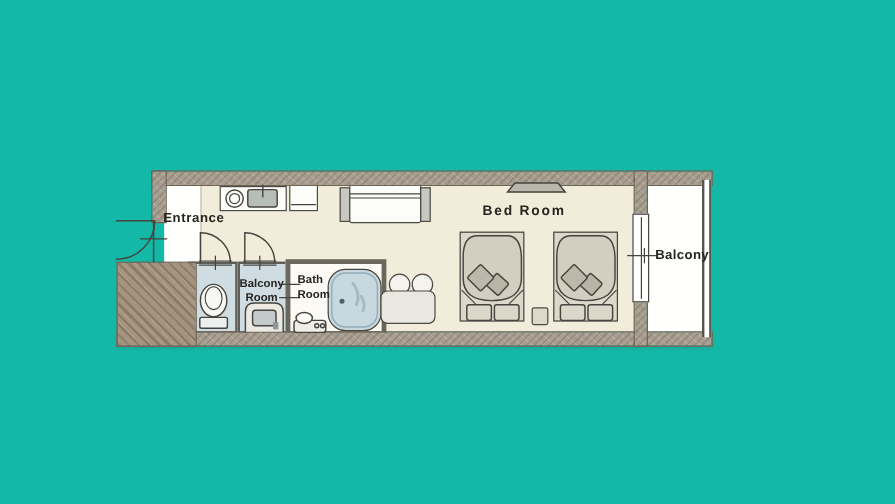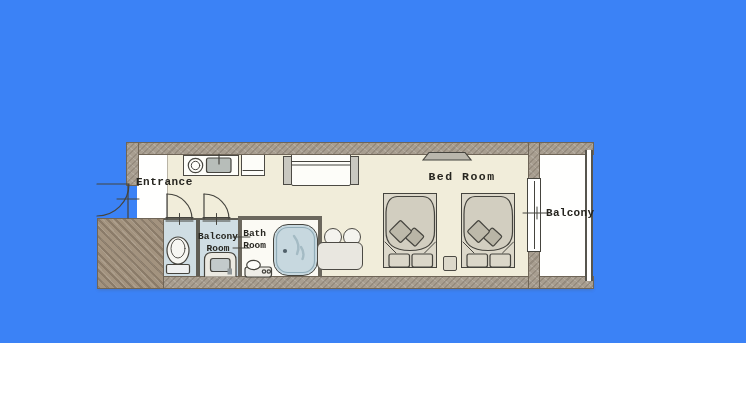--- a/index.html
+++ b/index.html
@@ -1,17 +1,17 @@
 <!DOCTYPE html>
 <html><head>
 <meta charset="utf-8">
 <style>
   html,body{margin:0;padding:0;background:#fff;}
-  #stage{position:relative;width:746px;height:343px;background:#3b82f6;overflow:hidden;
-         font-family:Liberation Mono, monospace;}
+  #stage{position:relative;width:746px;height:420px;background:#14b8a6;overflow:hidden;
+         font-family:Liberation Sans, sans-serif;}
   .abs{position:absolute;}
   
   .wall{
     background-color:#a89e90;
     background-image:
       repeating-linear-gradient(135deg, rgba(74,64,54,.20) 0 1.5px, rgba(0,0,0,0) 1.5px 4.5px),
       repeating-linear-gradient(40deg, rgba(255,255,255,.14) 0 1px, rgba(0,0,0,0) 1px 6px);
     outline:1px solid #6f6557;
   }
   .mass{
@@ -150,21 +150,21 @@
     </g>
   </svg>
 
   <div class="abs label" style="left:136px;top:176px;font-size:11px;letter-spacing:.5px;">Entrance</div>
 
   <div class="abs label" style="left:197px;top:231px;width:42px;text-align:center;font-size:9.5px;line-height:11.5px;">
     <div>Balcony</div>
     <div>Room</div>
   </div>
 
-  <div class="abs label" style="left:234px;top:228px;width:32px;text-align:right;font-size:9.5px;line-height:11.5px;">
+  <div class="abs label" style="left:248px;top:228px;width:32px;text-align:left;font-size:9.5px;line-height:11.5px;">
     <div>Bath</div>
     <div>Room</div>
   </div>
 
-  <div class="abs label" style="left:420px;top:170px;width:84px;text-align:center;font-size:11.5px;letter-spacing:1.5px;">Bed Room</div>
+  <div class="abs label" style="left:402px;top:170px;width:84px;text-align:left;font-size:11.5px;letter-spacing:1.5px;">Bed Room</div>
 
   <div class="abs label" style="left:546px;top:207px;font-size:11px;letter-spacing:.3px;text-align:right;">Balcony</div>
 </div>
 
 </body></html>

